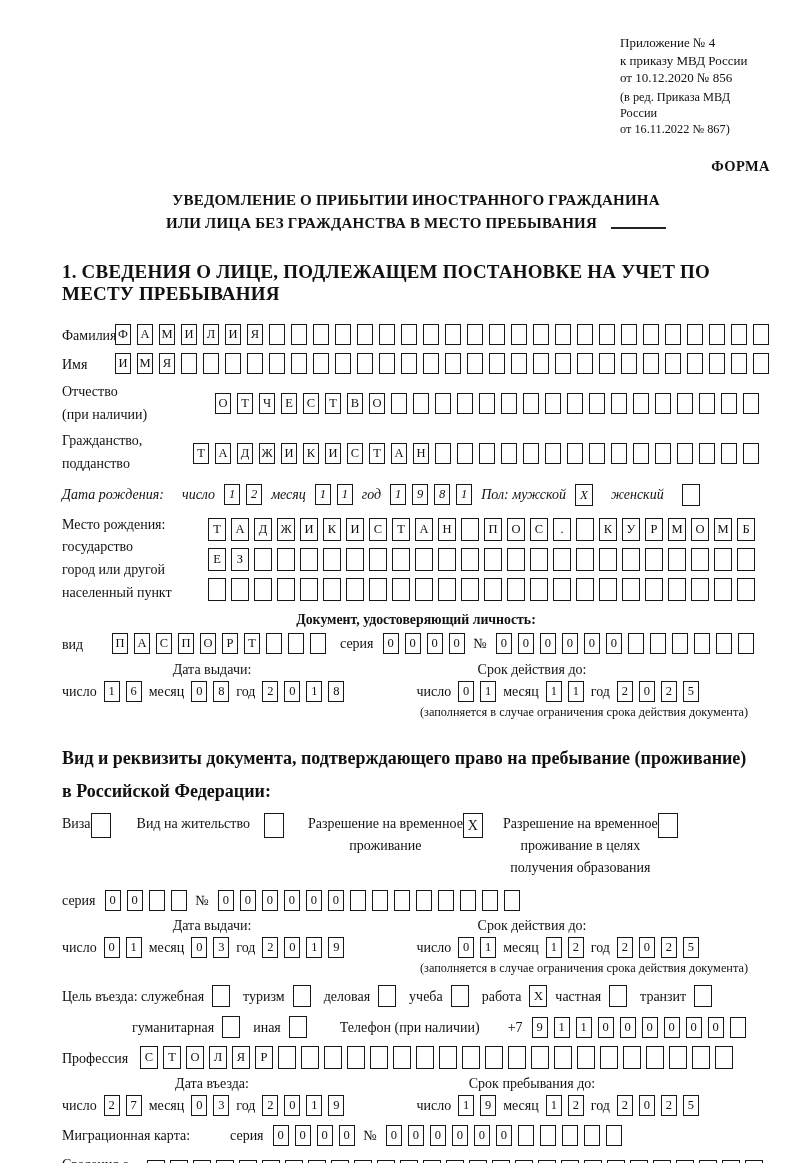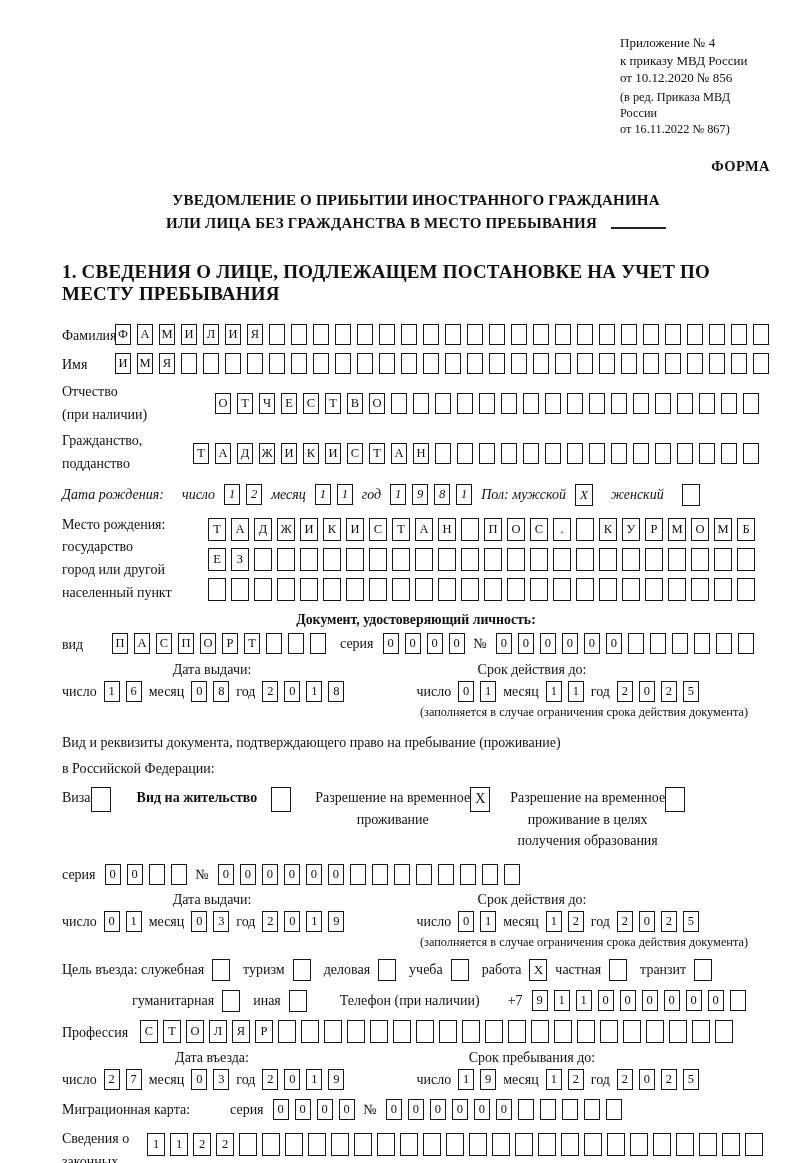--- a/index.html
+++ b/index.html
@@ -61,21 +61,21 @@
   
   .dates-head { display:flex; margin-top:7px; font-size:14px; }
   .dates-head .dh1 { width:300px; text-align:center; }
   .dates-head .dh2 { width:300px; margin-left:20px; text-align:center; }
   .dates-row { display:flex; align-items:center; margin-top:3px; font-size:14px; }
   .dgroup { display:flex; align-items:center; gap:7px; }
   .dgroup .cells { gap:6px; }
   .dgroup.right { margin-left:72px; }
   .note-right { margin-top:3px; font-size:12.3px; text-align:right; padding-right:22px; }
 
-  .res-doc { margin-top:10px; font-size:14px; line-height:1.8; }
+  .res-doc { margin-top:22px; font-size:18px; line-height:1.8;font-weight:bold; }
 
   
   .visa-row { display:flex; align-items:flex-start; margin-top:6px; font-size:14px; }
   .visa-row .pair { display:flex; align-items:flex-start; gap:0; }
   .ctr { text-align:center; line-height:1.55; }
 
   
   .purpose-row { display:flex; align-items:center; margin-top:9px; font-size:14px; flex-wrap:nowrap; }
   .purpose-row .pp { display:flex; align-items:center; gap:8px; margin-right:13px; }
   .indent1 { margin-left:70px; }
@@ -457,21 +457,21 @@
   <div class="res-doc">
     <div>Вид и реквизиты документа, подтверждающего право на пребывание (проживание)</div>
     <div>в Российской Федерации:</div>
   </div>
 
   <div class="visa-row">
     <span class="pair">
       <span class="lbl">Виза</span>
       <span class="cb"></span>
     </span>
-    <span class="pair" style="margin-left:26px;font-weight:bold;">
+    <span class="pair" style="margin-left:26px;">
       <span class="lbl">Вид на жительство</span>
       <span class="cb" style="margin-left:14px;"></span>
     </span>
     <span class="pair" style="margin-left:24px;">
       <span class="ctr">
         <div>Разрешение на временное</div>
         <div>проживание</div>
       </span>
       <span class="cb">X</span>
     </span>

